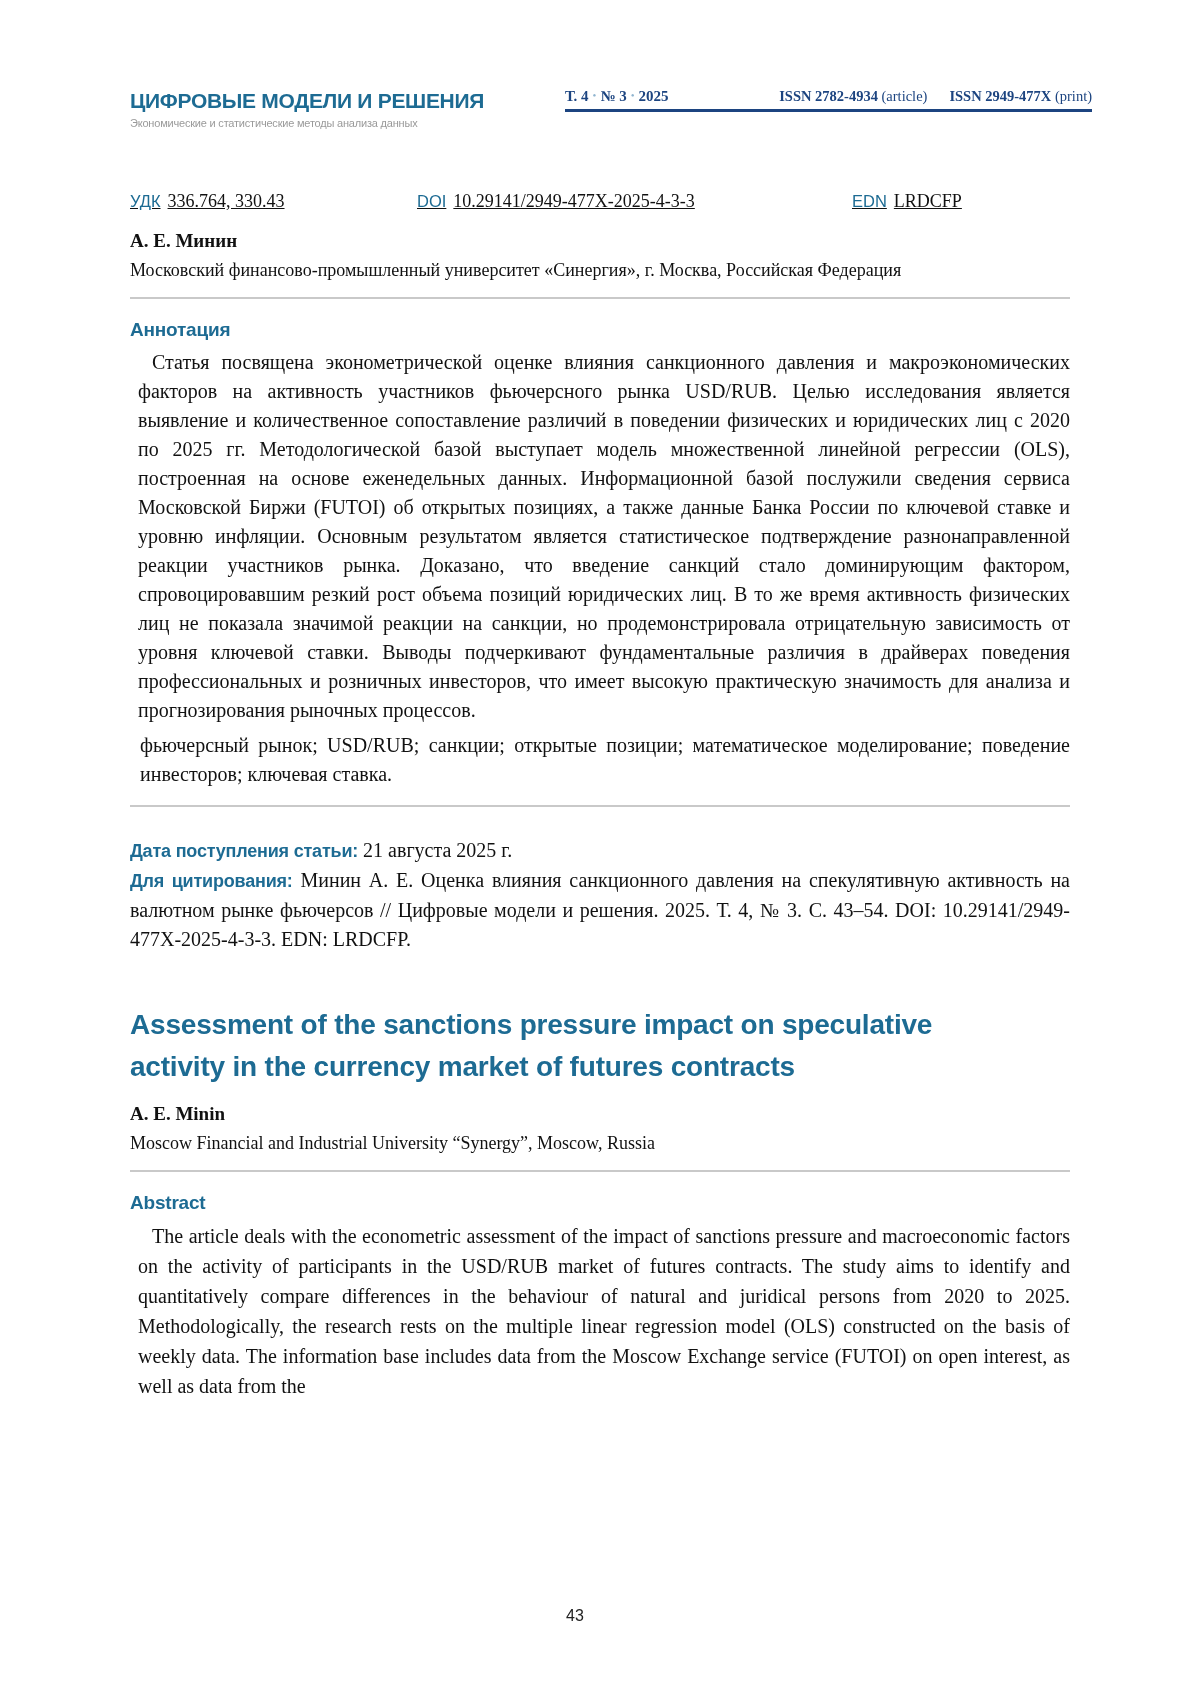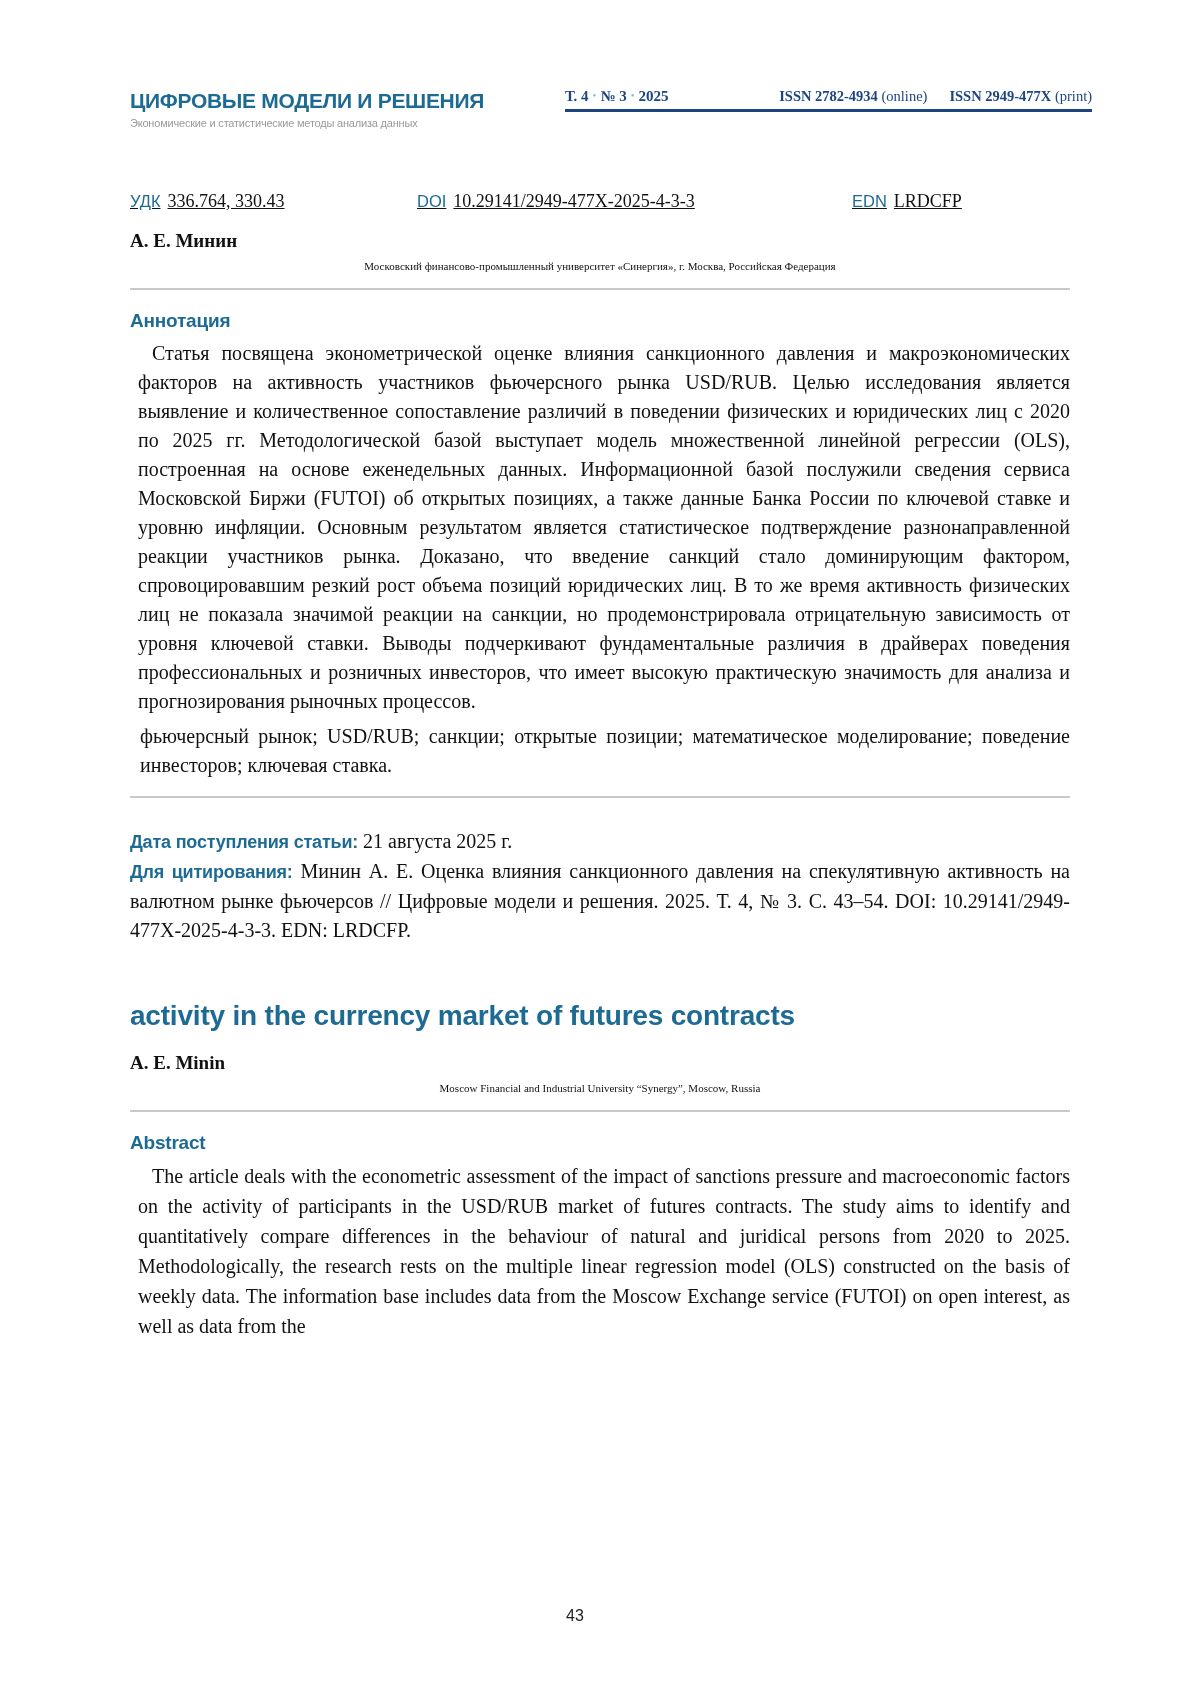--- a/index.html
+++ b/index.html
@@ -66,21 +66,21 @@
     font-size:27px;line-height:40px;letter-spacing:-0.2px;
     color:var(--teal);
   }
   .en-title{
     margin-top:50px;
     font-family:"Liberation Sans", sans-serif;font-weight:600;
     font-size:28px;line-height:42px;letter-spacing:-0.2px;
     color:var(--teal);
   }
   .author{margin-top:15px;font-weight:700;font-size:19px;}
-  .affiliation{margin-top:8px;font-size:11px;text-align:center;}
+  .affiliation{margin-top:8px;font-size:18px;}
 
   .divider{border:0;border-top:2px solid var(--divider);margin:16px 0 0 0;}
 
   
   .section-heading{
     margin:20px 0 0 0;
     font-family:"Liberation Sans", sans-serif;font-weight:600;
     font-size:19px;color:var(--teal);letter-spacing:-0.2px;
   }
   .body-text{
@@ -114,21 +114,21 @@
 
   <header>
     <div class="header-row">
       <div class="journal-title">ЦИФРОВЫЕ МОДЕЛИ И РЕШЕНИЯ</div>
       <div class="header-meta-row">
         <div class="vol-info">
           <span>Т. 4</span><span class="dot">•</span><span>№ 3</span><span class="dot">•</span><span>2025</span>
         </div>
         <div class="issn-block">
           <span class="issn-num">ISSN 2782-4934</span>
-          <span class="issn-kind">(online)</span><span class="issn-gap"></span><span class="issn-num">ISSN 2949-477X</span>
+          <span class="issn-kind">(article)</span><span class="issn-gap"></span><span class="issn-num">ISSN 2949-477X</span>
           <span class="issn-kind">(print)</span>
         </div>
       </div>
     </div>
     <div class="journal-subtitle">Экономические и статистические методы анализа данных</div>
   </header>
 
   <div class="meta-row">
     <span class="meta-item udk">
       <span class="meta-label">УДК</span><span class="meta-value">336.764, 330.43</span>
@@ -156,20 +156,21 @@
   <p class="cite-line first">
     <span class="cite-label">Дата поступления статьи:</span>
     <span>21 августа 2025 г.</span>
   </p>
   <p class="cite-line">
     <span class="cite-label">Для цитирования:</span>
     <span>Минин А. Е. Оценка влияния санкционного давления на спекулятивную активность на валютном рынке фьючерсов // Цифровые модели и решения. 2025. Т. 4, № 3. С. 43–54. DOI: 10.29141/2949-477X-2025-4-3-3. EDN: LRDCFP.</span>
   </p>
 
   <h1 class="en-title" style="margin-bottom:0;">
+    <div>Assessment of the sanctions pressure impact on speculative</div>
     <div>activity in the currency market of futures contracts</div>
   </h1>
   <div class="author">A. E. Minin</div>
   <div class="affiliation">Moscow Financial and Industrial University “Synergy”, Moscow, Russia</div>
 
   <hr class="divider">
 
   <h2 class="section-heading">Abstract</h2>
   <p class="body-text en-body">The article deals with the econometric assessment of the impact of sanctions pressure and macroeconomic factors on the activity of participants in the USD/RUB market of futures contracts. The study aims to identify and quantitatively compare differences in the behaviour of natural and juridical persons from 2020 to 2025. Methodologically, the research rests on the multiple linear regression model (OLS) constructed on the basis of weekly data. The information base includes data from the Moscow Exchange service (FUTOI) on open interest, as well as data from the</p>
 

